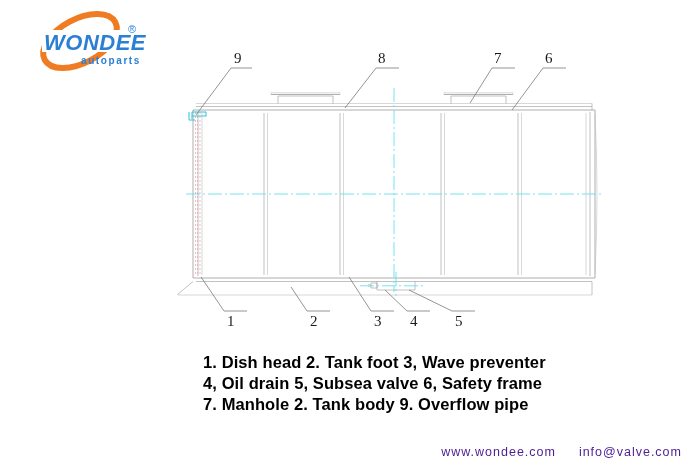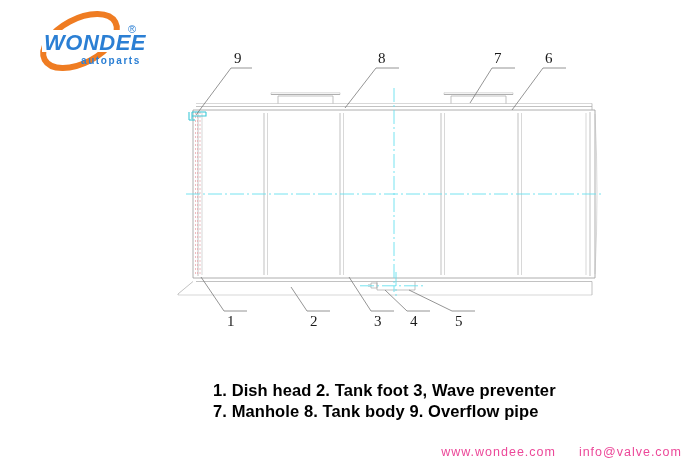--- a/index.html
+++ b/index.html
@@ -31,24 +31,23 @@
     left: 0;
     top: 0;
     width: 700px;
     height: 345px;
   }
   #drawing svg { display: block; }
 
   
   #legend {
     position: absolute;
-    left: 213px;
+    left: 203px;
     top: 352px;
     width: 470px;
-    margin-top: 28px;
   }
   .legend-line {
     font-family: "Liberation Sans", sans-serif;
     font-size: 16.5px;
     font-weight: bold;
     color: #000000;
     line-height: 21px;
     letter-spacing: 0.1px;
     white-space: nowrap;
   }
@@ -60,21 +59,21 @@
     top: 442px;
     width: 700px;
     text-align: right;
     padding-right: 18px;
     box-sizing: border-box;
   }
   .footer-text {
     display: inline-block;
     font-family: "Liberation Sans", sans-serif;
     font-size: 12.5px;
-    color: #ec4899;
+    color: #4c1d95;
     letter-spacing: 1.0px;
   }
   .footer-gap { display: inline-block; width: 14px; }
 </style>
 </head>
 <body>
 
 <div id="logo">
   <svg width="150" height="66" viewBox="0 0 150 66" xmlns="http://www.w3.org/2000/svg">
 
@@ -227,20 +226,21 @@
     <text class="num" x="374" y="326">3</text>
     <text class="num" x="410" y="326">4</text>
     <text class="num" x="455" y="326">5</text>
   </g>
 
 </svg>
 </div>
 
 <div id="legend">
   <div class="legend-line">1. Dish head 2. Tank foot 3, Wave preventer</div>
-  <div class="legend-line">7. Manhole 8. Tank body 9. Overflow pipe</div>
+  <div class="legend-line">4, Oil drain 5, Subsea valve 6, Safety frame</div>
+  <div class="legend-line">7. Manhole 2. Tank body 9. Overflow pipe</div>
 </div>
 
 <div id="footer">
   <span class="footer-text">www.wondee.com</span>
   <span class="footer-gap"></span>
   <span class="footer-text">info@valve.com</span>
 </div>
 
 </body></html>

